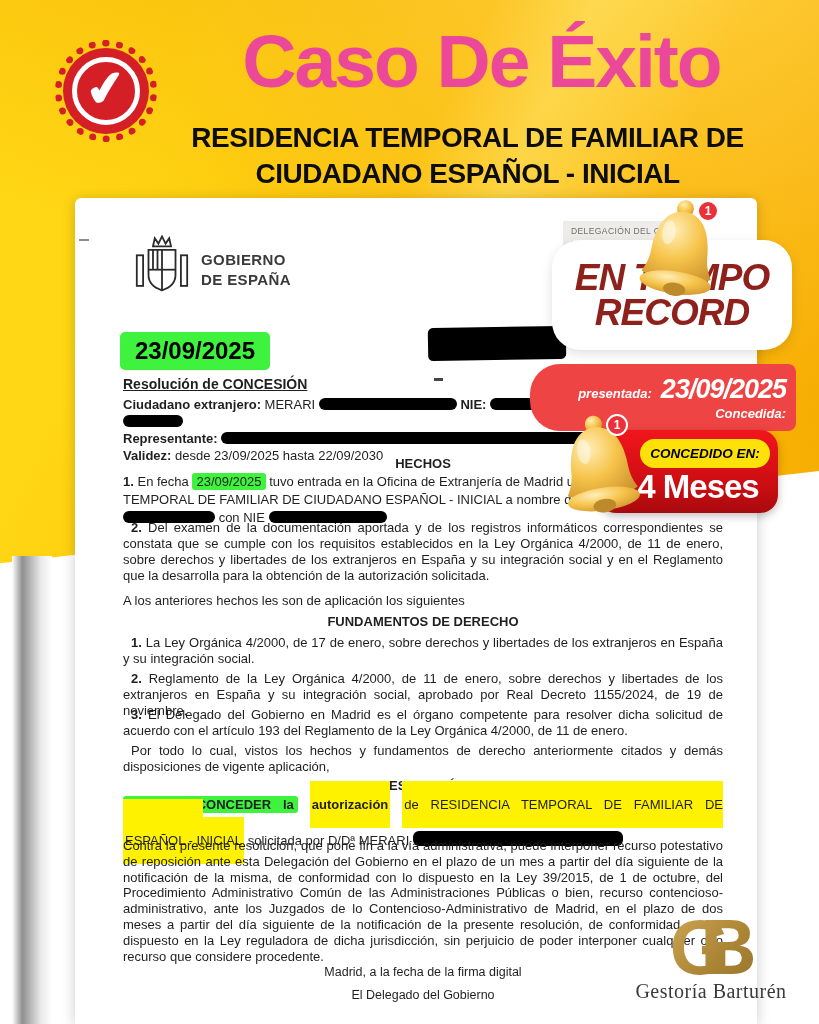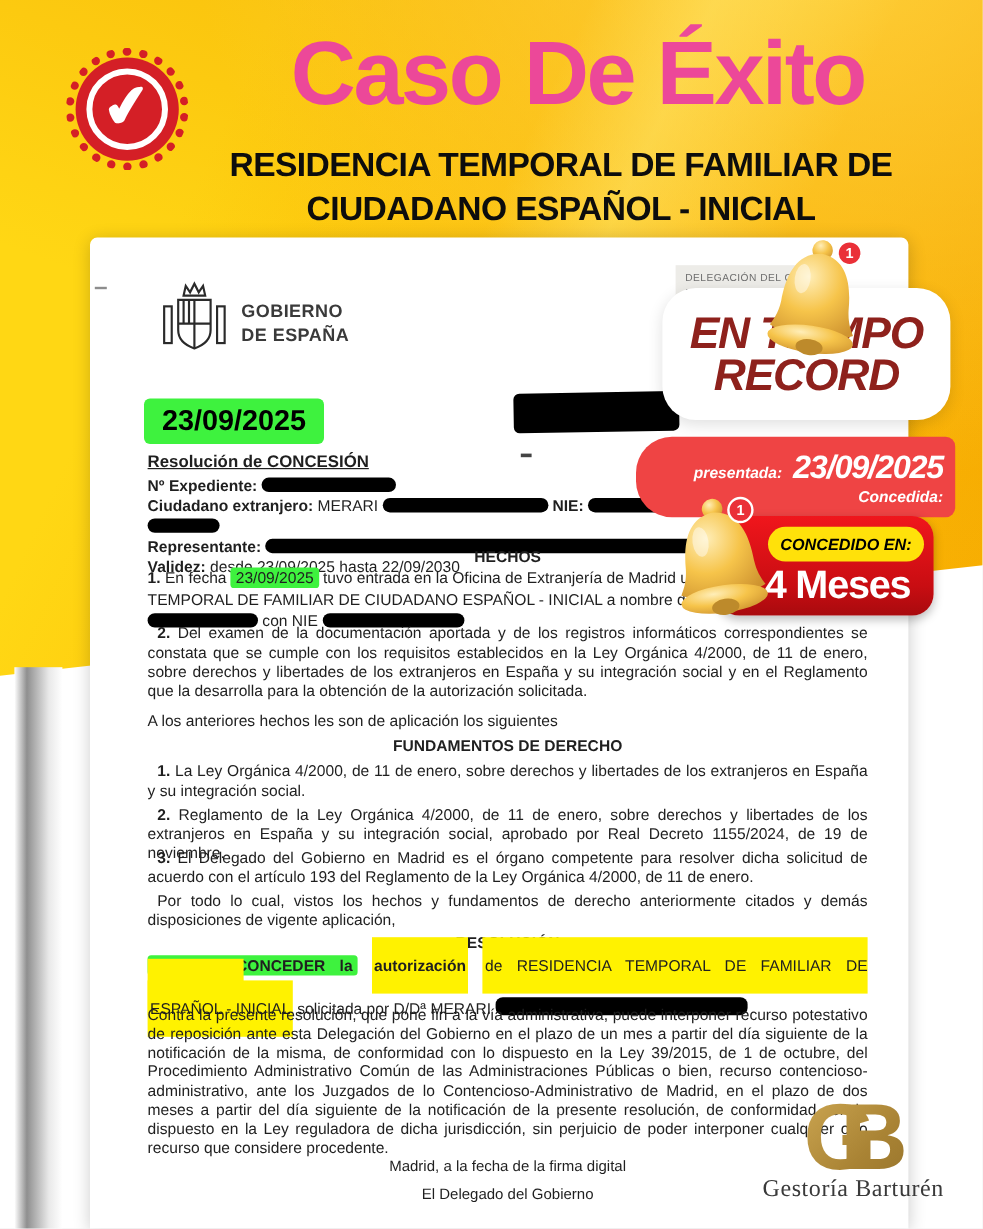--- a/index.html
+++ b/index.html
@@ -139,41 +139,40 @@
         <line x1="25" y1="18" x2="25" y2="40"></line>
       </g>
     </svg>
     <div class="gov-name">
       <span>GOBIERNO</span><br>
       <span>DE ESPAÑA</span>
     </div>
 
     <div class="doc-text res-heading">Resolución de CONCESIÓN</div>
     <div class="doc-text details">
-      <div><b>Nº Expediente:</b> <span class="redact" style="width:112px;"></span></div>
       <div><b>Ciudadano extranjero:</b> <span>MERARI</span> <span class="redact" style="width:138px;"></span> <b>NIE:</b> <span class="redact" style="width:68px;"></span> <b>NIE Reagrupante:</b> <span class="redact" style="width:60px;"></span></div>
       <div><b>Representante:</b> <span class="redact" style="width:392px;"></span></div>
       <div><b>Validez:</b> <span>desde 23/09/2025 hasta 22/09/2030</span></div>
     </div>
 
     <div class="doc-text center" style="top:258px;">HECHOS</div>
     <div class="doc-text" style="top:275px;line-height:18px;">
       <span class="ind"><b>1.</b> <span>En fecha</span> <span class="hl-green">23/09/2025</span> <span>tuvo entrada en la Oficina de Extranjería de Madrid una soli</span></span><br>
       <span>TEMPORAL DE FAMILIAR DE CIUDADANO ESPAÑOL - INICIAL a nombre de MERARI</span><span class="redact" style="width:42px;"></span><br>
       <span class="redact" style="width:92px;"></span> <span>con NIE</span> <span class="redact" style="width:118px;"></span>
     </div>
 
     <div class="doc-text just ind" style="top:322px;">
       <b>2.</b> <span>Del examen de la documentación aportada y de los registros informáticos correspondientes se constata que se cumple con los requisitos establecidos en la Ley Orgánica 4/2000, de 11 de enero, sobre derechos y libertades de los extranjeros en España y su integración social y en el Reglamento que la desarrolla para la obtención de la autorización solicitada.</span>
     </div>
 
     <div class="doc-text" style="top:395px;">A los anteriores hechos les son de aplicación los siguientes</div>
 
     <div class="doc-text center" style="top:416px;">FUNDAMENTOS DE DERECHO</div>
-    <div class="doc-text just ind" style="top:437px;"><b>1.</b> <span>La Ley Orgánica 4/2000, de 11 de enero, sobre derechos y libertades de los extranjeros en España y su integración social.</span></div>
+    <div class="doc-text just ind" style="top:437px;"><b>1.</b> <span>La Ley Orgánica 4/2000, de 17 de enero, sobre derechos y libertades de los extranjeros en España y su integración social.</span></div>
     <div class="doc-text just ind" style="top:473px;"><b>2.</b> <span>Reglamento de la Ley Orgánica 4/2000, de 11 de enero, sobre derechos y libertades de los extranjeros en España y su integración social,  aprobado por Real Decreto 1155/2024, de 19 de noviembre.</span></div>
     <div class="doc-text just ind" style="top:509px;"><b>3.</b> <span>El Delegado del Gobierno en Madrid es el órgano competente para resolver dicha solicitud de acuerdo con el artículo 193 del Reglamento de la Ley Orgánica 4/2000, de 11 de enero.</span></div>
     <div class="doc-text just ind" style="top:545px;">Por todo lo cual, vistos los hechos y fundamentos de derecho anteriormente citados y demás disposiciones de vigente aplicación,</div>
 
     <div class="doc-text center" style="top:580px;">RESOLUCIÓN</div>
     <div class="doc-text stretch" style="top:598px;line-height:17.5px;">
       <span class="line1"><b class="hl-green">Resuelvo CONCEDER la</b> <b class="hl-yellow">autorización</b> <span class="hl-yellow">de RESIDENCIA TEMPORAL DE FAMILIAR DE CIUDADANO</span></span>
       <span class="hl-yellow">ESPAÑOL - INICIAL</span> <span>solicitada por D/Dª MERARI</span> <span class="redact" style="width:210px;height:15px;"></span>
     </div>
 

